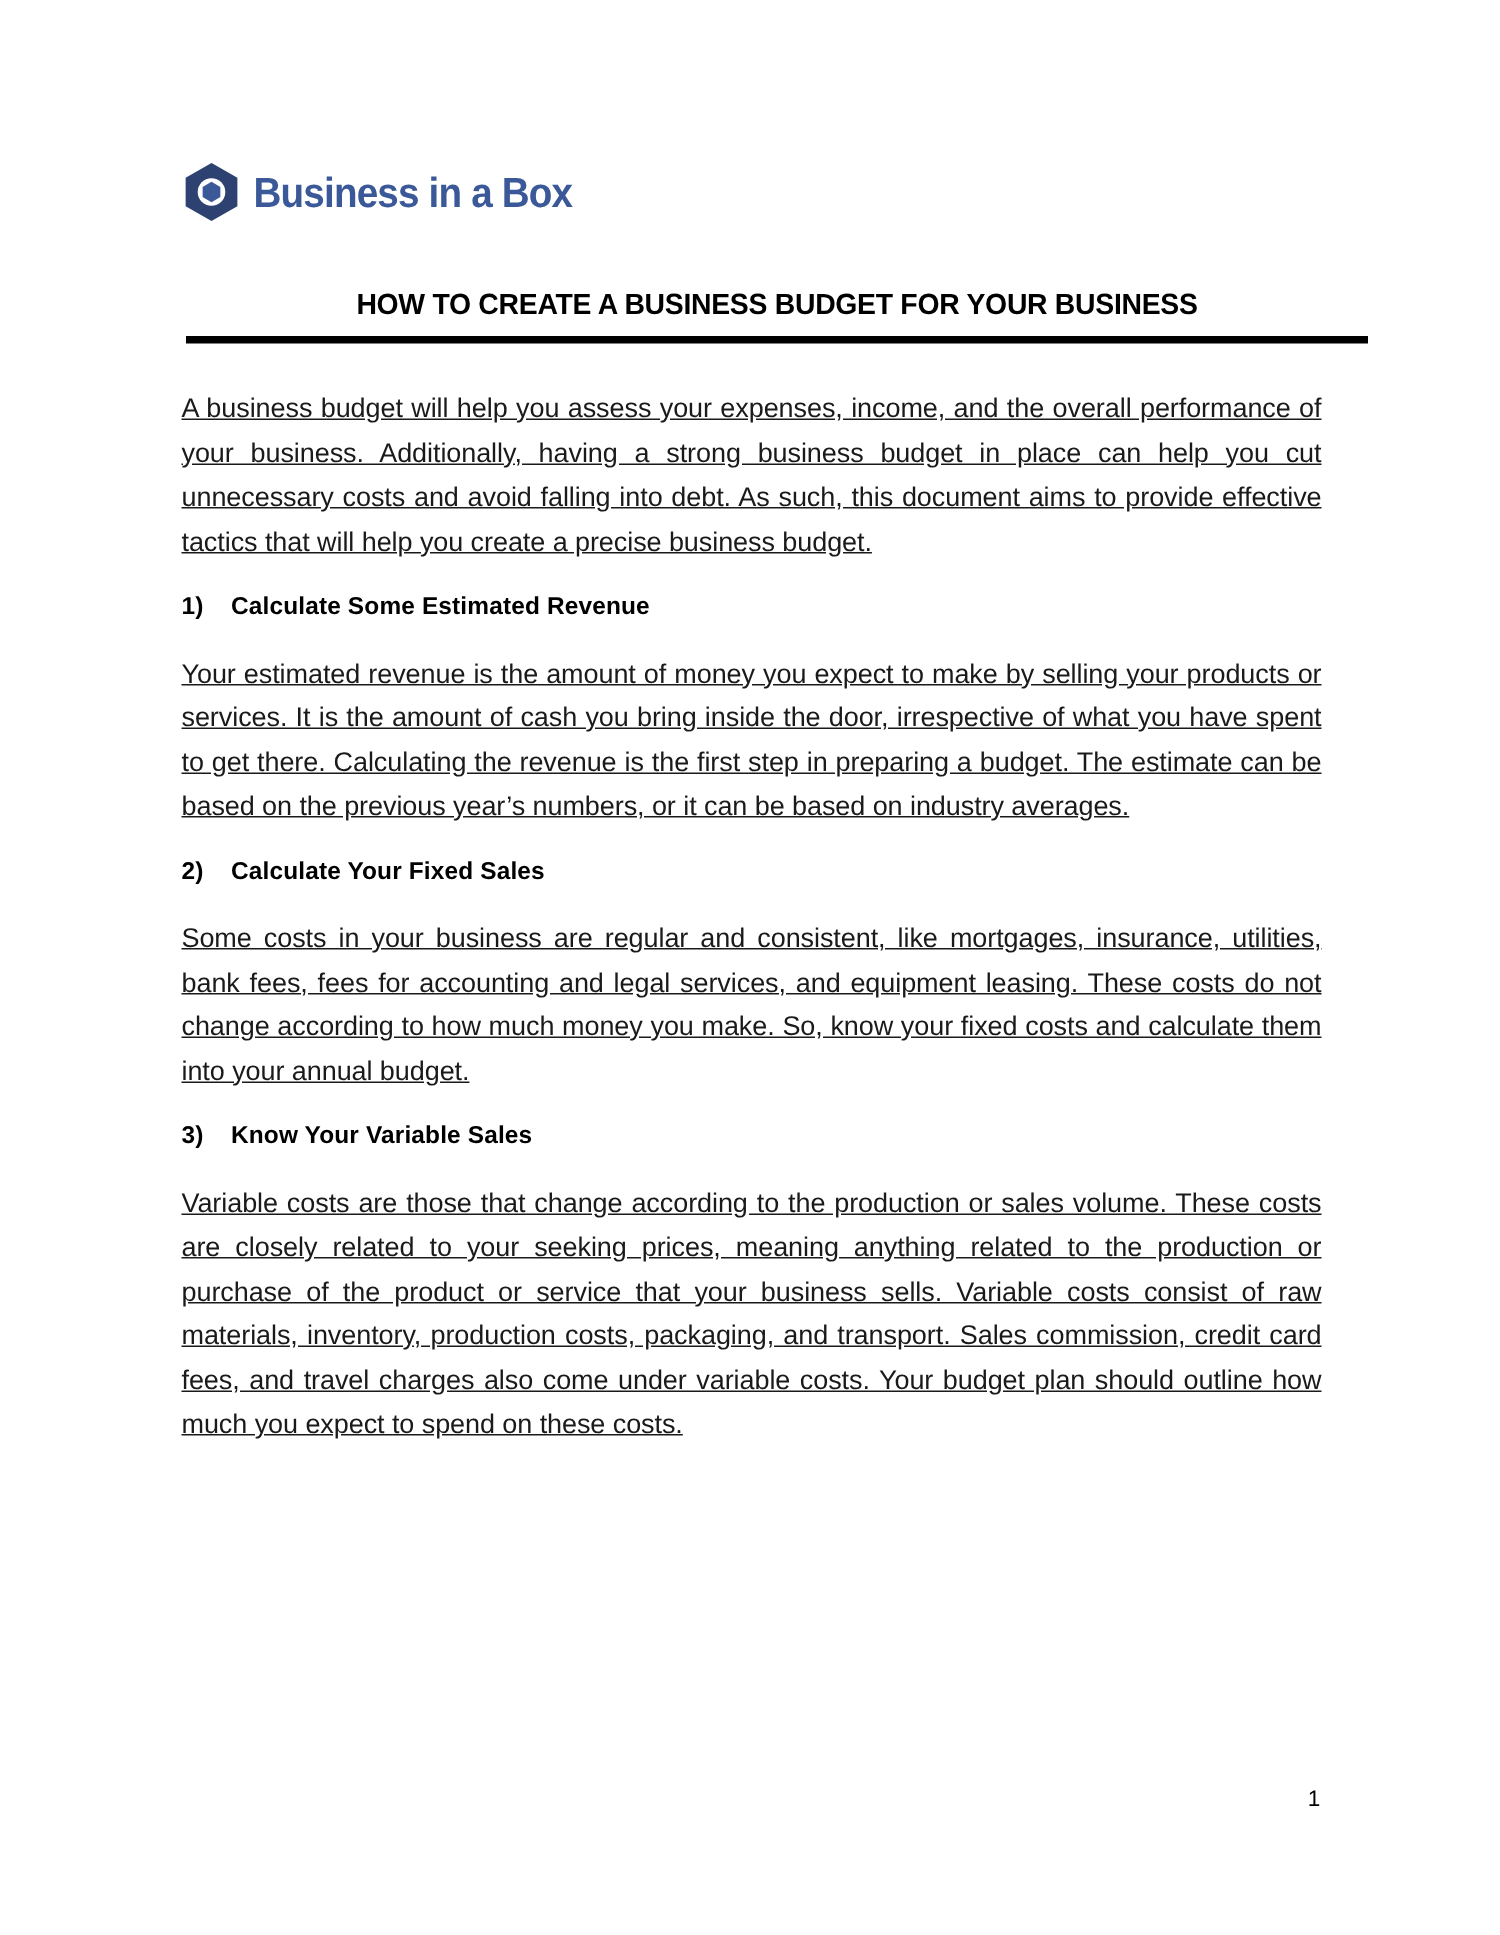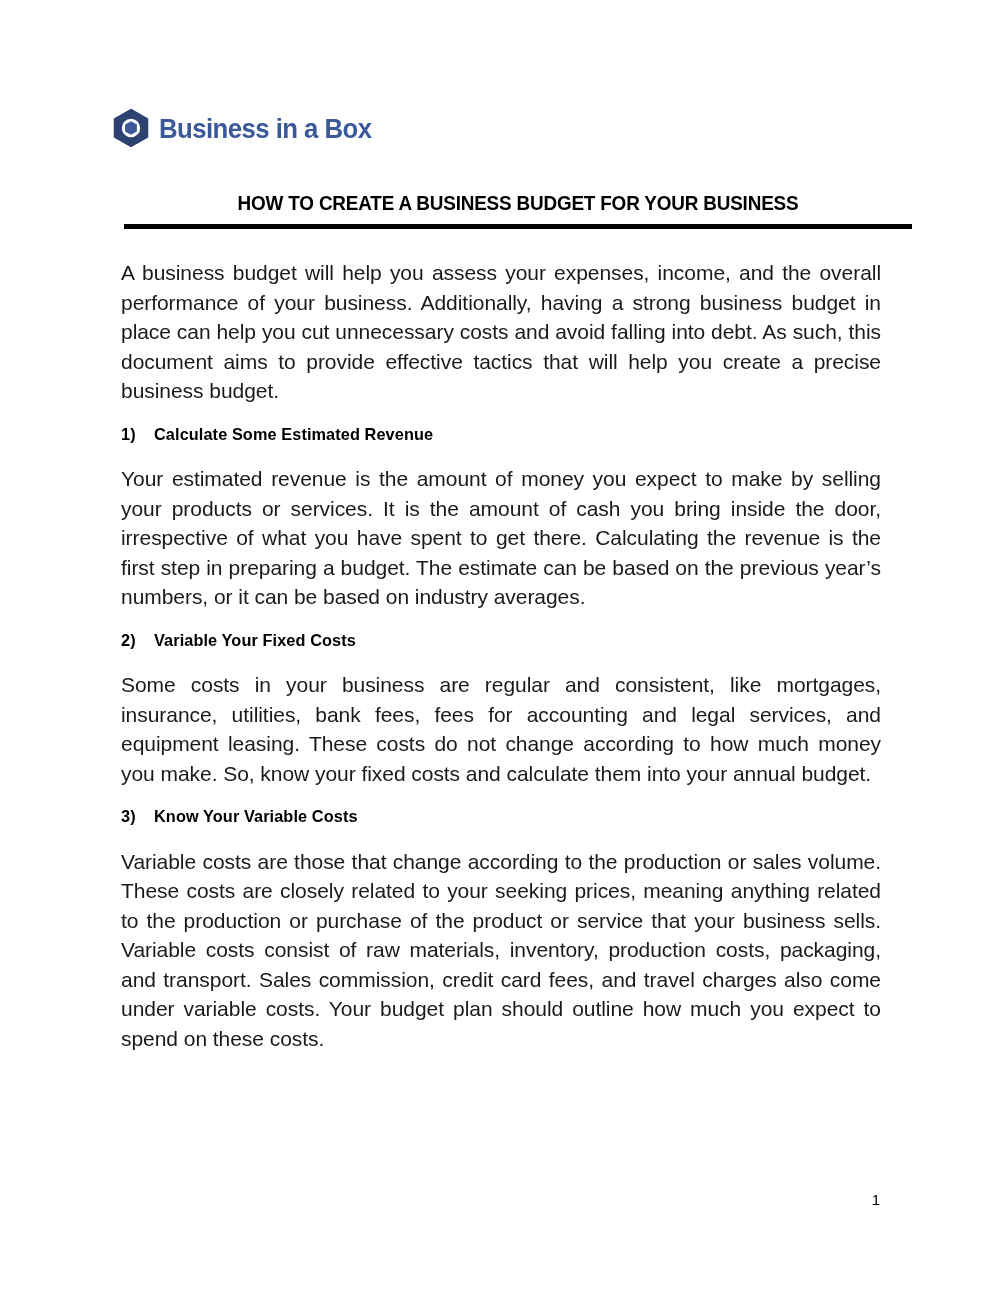--- a/index.html
+++ b/index.html
@@ -19,21 +19,21 @@
 
   .page {
     position: absolute;
     inset: 0;
     background: #ffffff;
   }
 
   
   .logo-block {
     position: absolute;
-    left: 112px;
+    left: 122px;
     top: 106px;
     display: flex;
     align-items: center;
     gap: 9px;
     height: 44px;
   }
   .logo-mark {
     width: 38px;
     height: 40px;
     flex: 0 0 auto;
@@ -81,25 +81,26 @@
   .content {
     position: absolute;
     left: 121px;
     top: 258px;
     width: 760px;
   }
 
   p.body-par {
     margin: 0;
     font-family: "Liberation Sans", sans-serif;
-    font-size: 21px;
+    font-size: 18px;
     line-height: 29.5px;
     text-align: justify;
     color: #1a1a1a;
     letter-spacing: -0.05px;
+    text-decoration: underline;
   }
 
   h3.section-head {
     margin: 0;
     font-family: "Liberation Sans", sans-serif;
     font-size: 16.3px;
     font-weight: bold;
     line-height: 29.5px;
     color: #000000;
     letter-spacing: 0.1px;
@@ -156,32 +157,32 @@
     </h3>
 
     <div class="gap-par"></div>
 
     <p class="body-par">Your estimated revenue is the amount of money you expect to make by selling your products or services. It is the amount of cash you bring inside the door, irrespective of what you have spent to get there. Calculating the revenue is the first step in preparing a budget. The estimate can be based on the previous year’s numbers, or it can be based on industry averages.</p>
 
     <div class="gap-head"></div>
 
     <h3 class="section-head">
       <span class="num">2)</span>
-      <span>Variable Your Fixed Costs</span>
+      <span>Calculate Your Fixed Sales</span>
     </h3>
 
     <div class="gap-par"></div>
 
     <p class="body-par">Some costs in your business are regular and consistent, like mortgages, insurance, utilities, bank fees, fees for accounting and legal services, and equipment leasing. These costs do not change according to how much money you make. So, know your fixed costs and calculate them into your annual budget.</p>
 
     <div class="gap-head"></div>
 
     <h3 class="section-head">
       <span class="num">3)</span>
-      <span>Know Your Variable Costs</span>
+      <span>Know Your Variable Sales</span>
     </h3>
 
     <div class="gap-par"></div>
 
     <p class="body-par">Variable costs are those that change according to the production or sales volume. These costs are closely related to your seeking prices, meaning anything related to the production or purchase of the product or service that your business sells. Variable costs consist of raw materials, inventory, production costs, packaging, and transport. Sales commission, credit card fees, and travel charges also come under variable costs. Your budget plan should outline how much you expect to spend on these costs.</p>
 
   </div>
 
   <div class="page-number">1</div>
 

